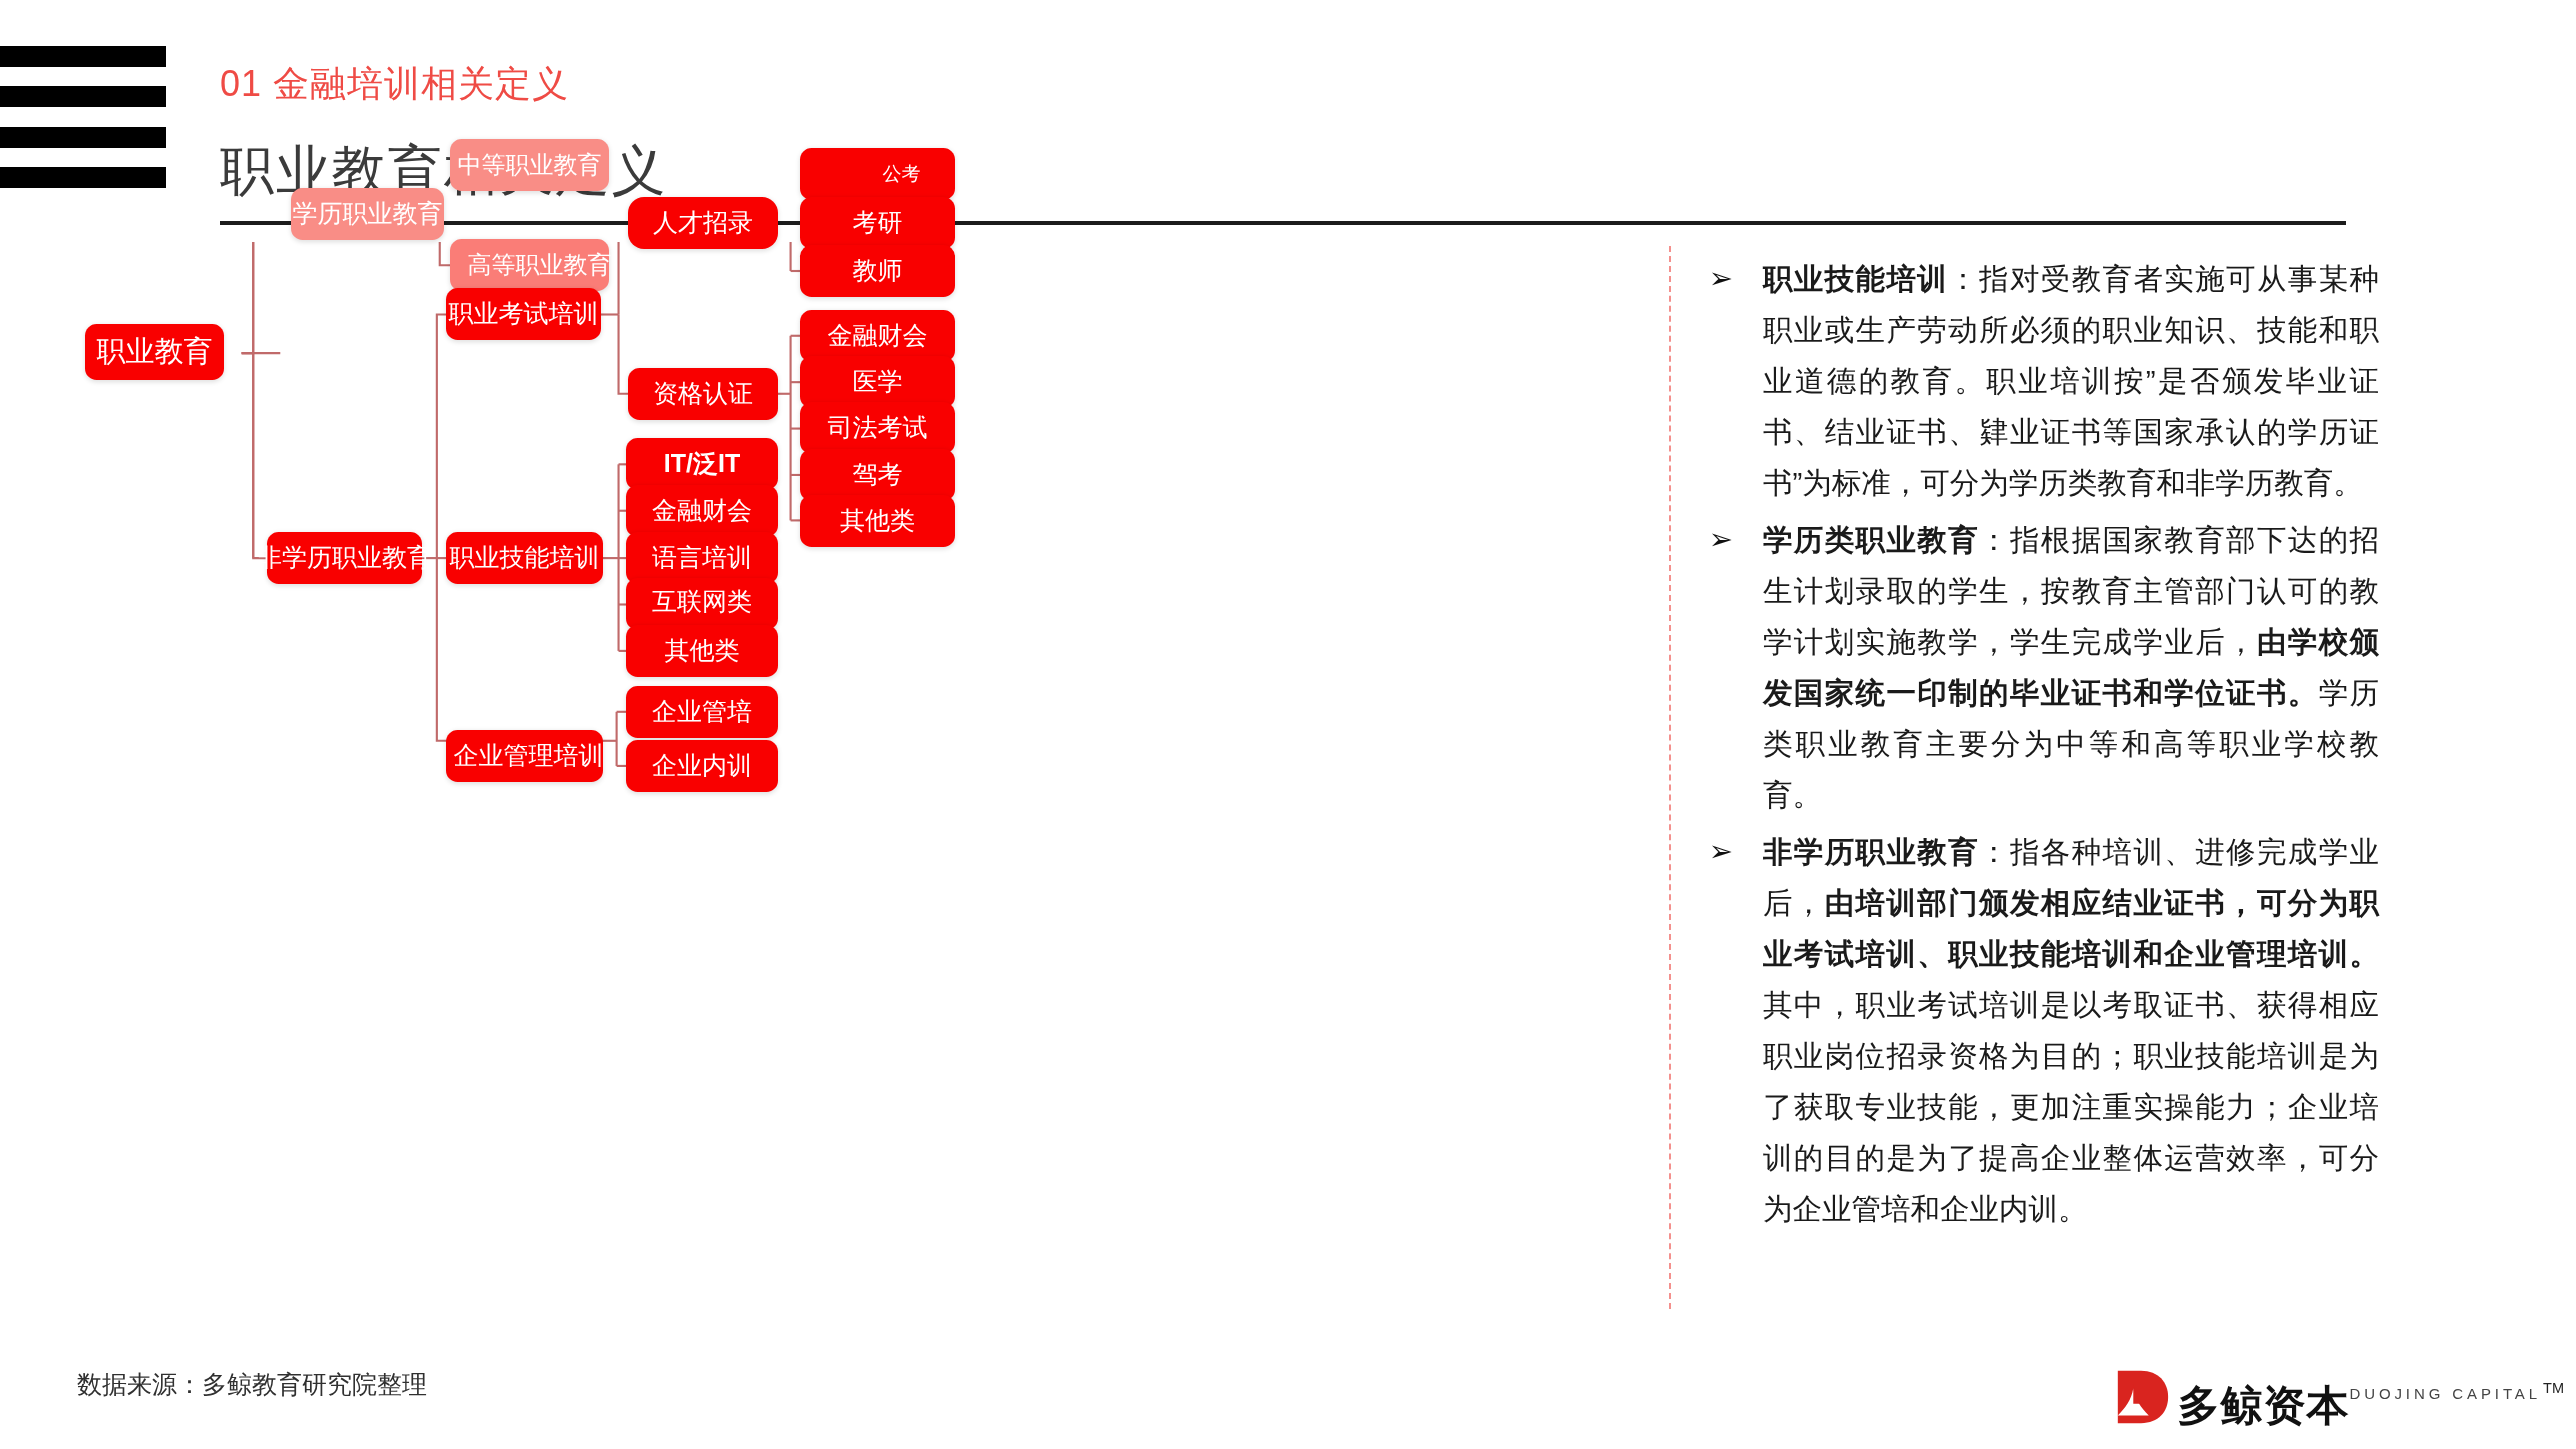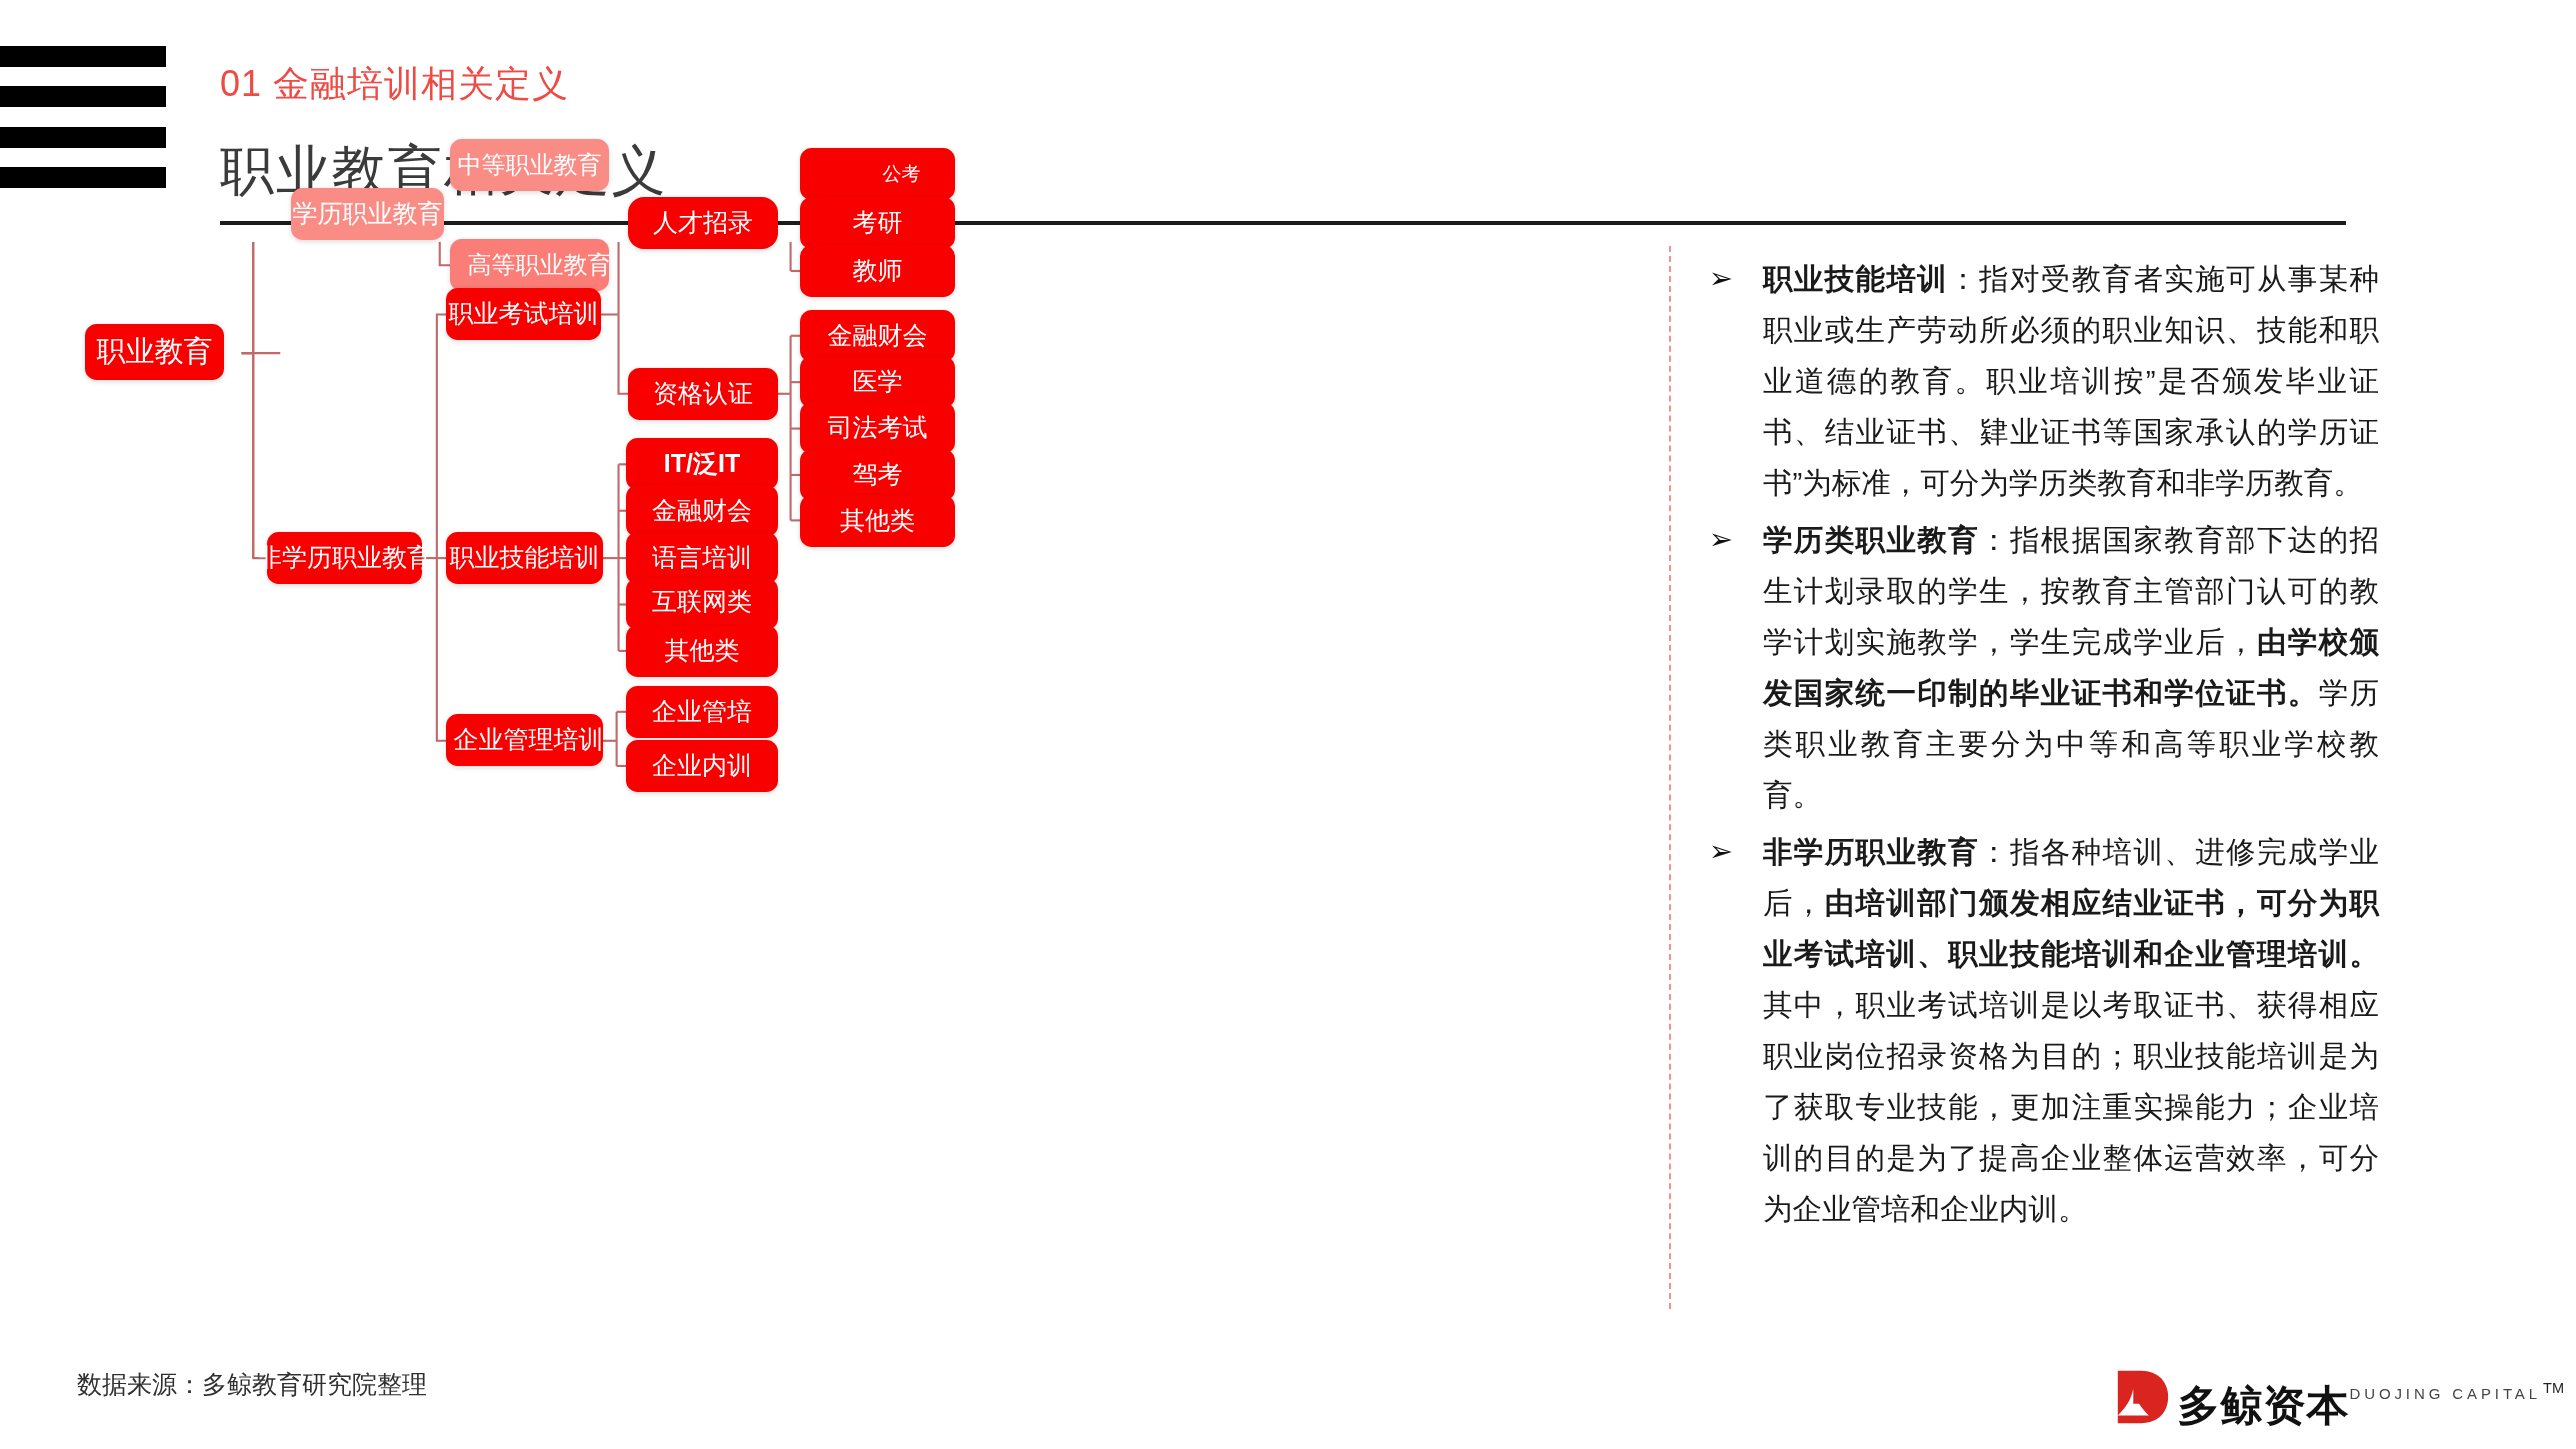--- a/index.html
+++ b/index.html
@@ -180,21 +180,21 @@
   <div class="node pale2" style="left:450px;top:-2.9px;width:159px;height:52px;font-size:24px;">
     <span>高等职业教育</span>
   </div>
 
   <div class="node solid" style="left:446px;top:46px;width:155px;height:52px;font-size:25px;">
     <span>职业考试培训</span>
   </div>
   <div class="node solid" style="left:446px;top:290px;width:157px;height:52px;font-size:25px;">
     <span>职业技能培训</span>
   </div>
-  <div class="node solid" style="left:446px;top:472px;width:157px;height:52px;font-size:25px;padding-left:8px;">
+  <div class="node solid" style="left:446px;top:488px;width:157px;height:52px;font-size:25px;padding-left:8px;">
     <span>企业管理培训</span>
   </div>
 
   <div class="node solid" style="left:628px;top:-45px;width:150px;height:52px;font-size:25px;border-radius:16px;">
     <span>人才招录</span>
   </div>
   <div class="node solid" style="left:628px;top:126px;width:150px;height:52px;font-size:25px;">
     <span>资格认证</span>
   </div>
 

